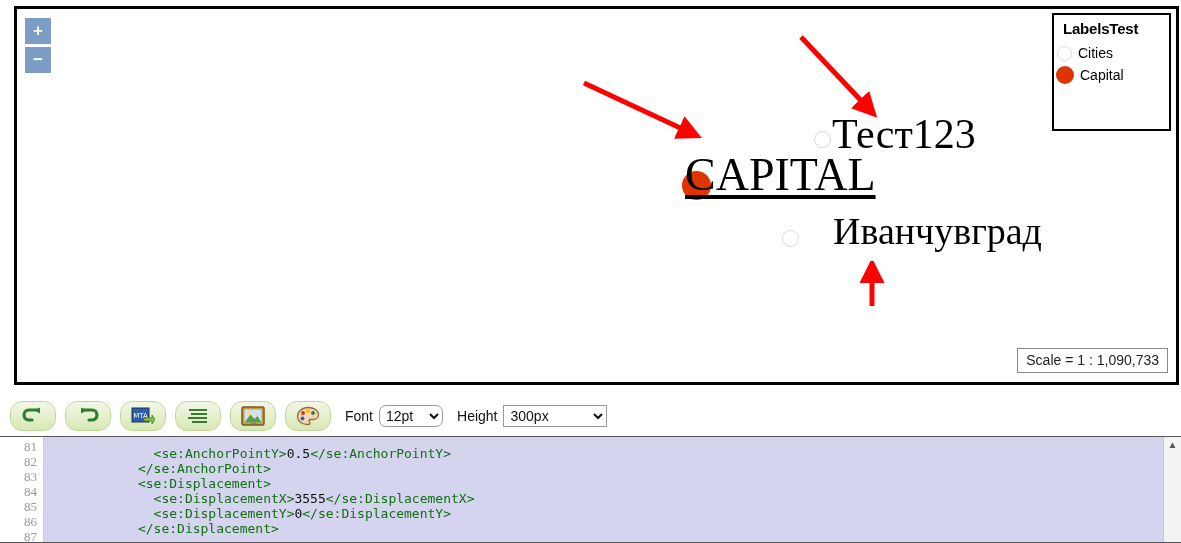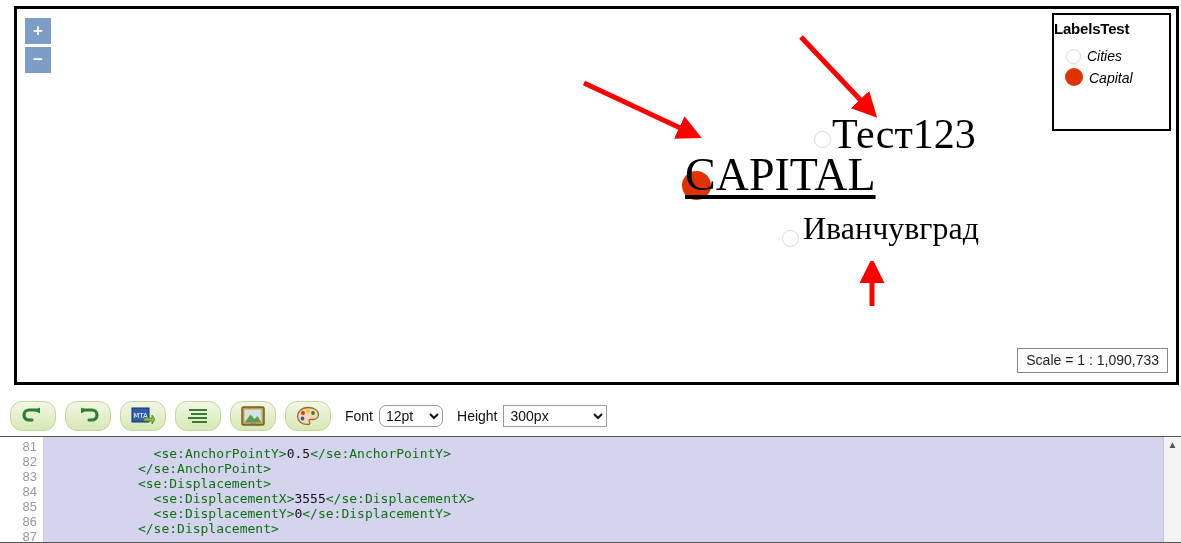--- a/index.html
+++ b/index.html
@@ -66,23 +66,23 @@
     text-align: right;
   }
   #label-capital {
     left: 668px;
     top: 143px;
     font-size: 46px;
     text-decoration: underline;
     text-underline-offset: 5px;
   }
   #label-ivan {
-    left: 786px;
+    left: 816px;
     top: 203px;
-    font-size: 32px;
+    font-size: 38px;
   }
 
   .marker {
     position: absolute;
     border-radius: 50%;
     box-sizing: border-box;
   }
   .marker.city {
     width: 17px;
     height: 17px;
@@ -116,29 +116,29 @@
     height: 118px;
     background: #ffffff;
     border: 2px solid #000000;
     box-sizing: border-box;
     padding: 5px 0 0 0;
   }
   #legend .legend-title {
     font-size: 15px;
     font-weight: bold;
     color: #000000;
+    padding-left: 9px;
     margin-bottom: 5px;
     letter-spacing: -0.2px;
   }
   .legend-row {
     display: flex;
-    align-items: flex-end;
-    padding-left: 12px;
+    align-items: center;
+    padding-left: 3px;
     height: 22px;
-    font-style: italic;
   }
   .legend-swatch {
     border-radius: 50%;
     box-sizing: border-box;
     flex: 0 0 auto;
   }
   .legend-swatch.cities {
     width: 15px; height: 15px;
     background: #ffffff;
     border: 1px solid #d8d8d8;
@@ -229,21 +229,21 @@
     width: 44px;
     flex: 0 0 44px;
     background: #ffffff;
     border-right: 1px solid #d0d0d0;
     text-align: right;
     padding-right: 6px;
     padding-top: 2px;
     box-sizing: border-box;
   }
   #gutter div {
-    font-family: Liberation Sans, sans-serif;
+    font-family: Liberation Serif, serif;
     font-size: 13px;
     line-height: 15px;
     color: #999999;
   }
   #code-area {
     flex: 1 1 auto;
     background: #d4d4ef;
     padding-top: 9px;
     overflow: hidden;
   }

